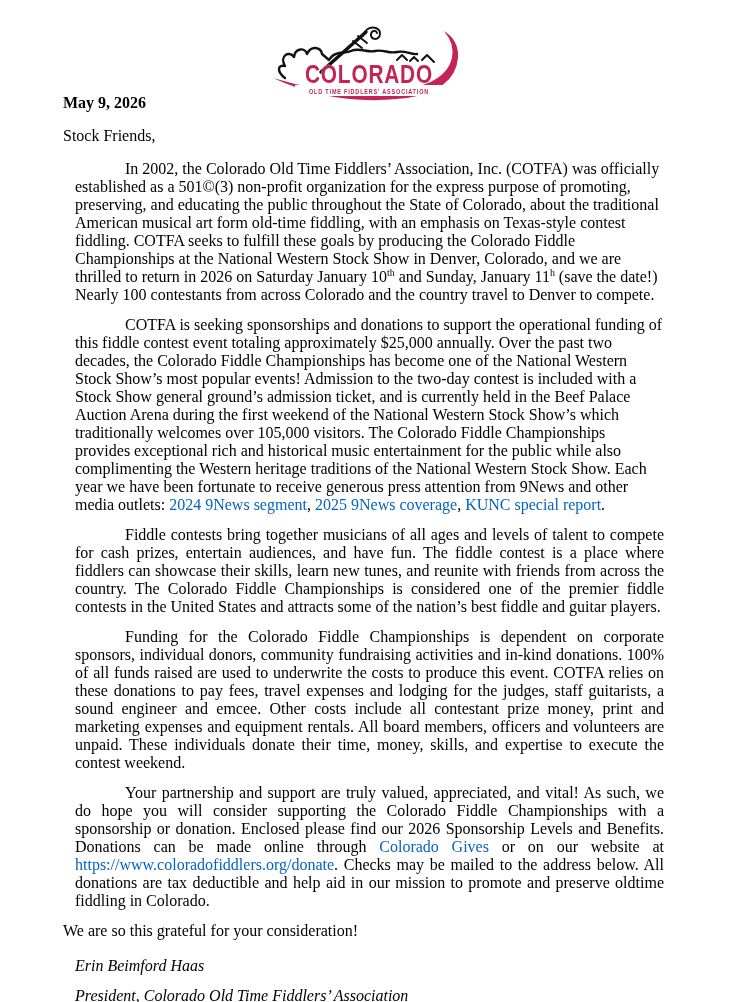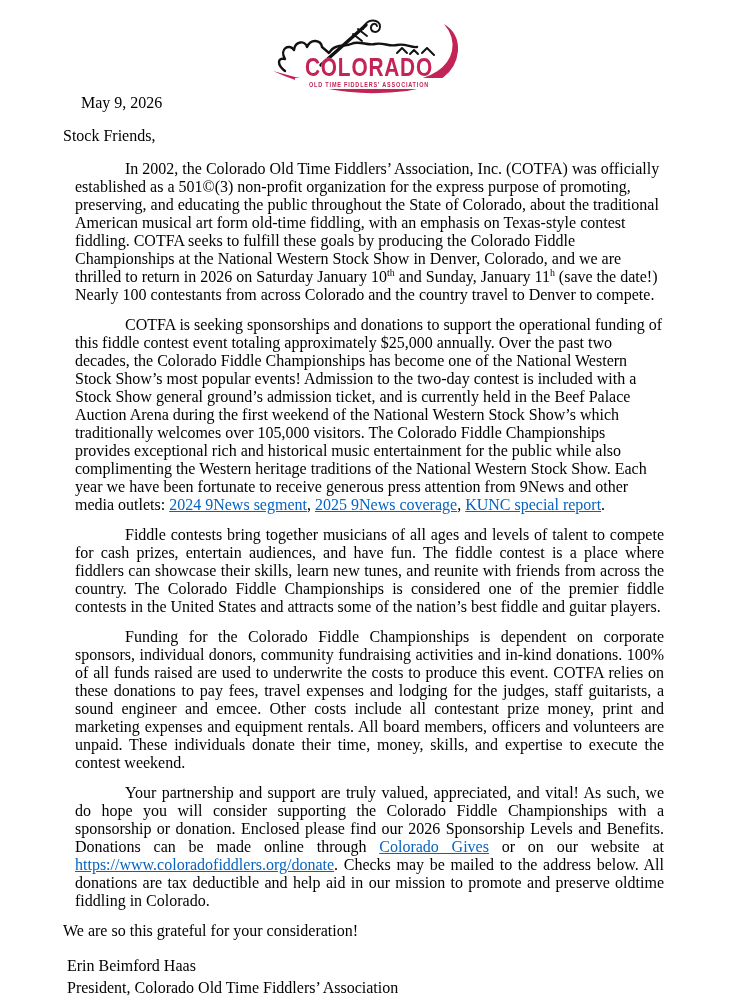--- a/index.html
+++ b/index.html
@@ -1,29 +1,29 @@
 <!DOCTYPE html>
 <html style="--accent: #c32355; --link: #0563c1;"><head>
 <meta charset="utf-8">
 <style>
   html,body { margin:0; padding:0; background:#fff; }
   .page {
     position:relative; width:738px; height:1002px; background:#ffffff;
     font-family:"Liberation Serif", serif; font-size:16px; line-height:18px;
     color:#000; overflow:hidden;
   }
-  .logo-wrap { position:absolute; top:13px; left:50%; transform:translateX(-50%); width:200px; height:88px; }
+  .logo-wrap { position:absolute; top:20px; left:50%; transform:translateX(-50%); width:200px; height:88px; }
   .content { position:absolute; left:63px; top:94px; width:613px; }
-  .date { margin:0 18px 15px; }
+  .date { margin:0 0 15px;font-weight:bold; }
   .salutation { margin:0 0 15px; }
   .para { margin:0 12px 12px; text-indent:50px; }
   .para sup { font-size:0.62em; line-height:0; vertical-align:super; }
-  a.lnk { color:var(--link,#0563c1); text-decoration:underline; cursor:pointer; }
+  a.lnk { color:var(--link,#0563c1); cursor:pointer; }
   .closing { margin:0 0 17px; }
-  .sig-line { margin:4px; }
+  .sig-line { margin:12px;font-style:italic; }
 </style>
 </head>
 <body>
 
 <div class="page">
 
   <div class="logo-wrap">
     <svg viewBox="0 0 200 88" width="200" height="88">
       <path fill="var(--accent,#c32355)" d="M4 58 Q 66 87 138 78 Q 186 70 189 38 Q 190 20 175 11 Q 186 24 183 38 Q 177 63 136 69 Q 68 78 4 58 Z"></path>
       <path fill="none" stroke="#121212" stroke-width="2.4" stroke-linecap="round" stroke-linejoin="round" d="M16 58 C 8 52 8 44 16 46 C 10 36 20 30 25 37 C 26 28 36 27 38 34 C 42 25 52 27 53 34 L 60 40 C 66 30 76 34 82 31 C 90 27 98 33 106 31 C 114 29 120 34 128 32 C 136 30 142 35 148 34"></path>

